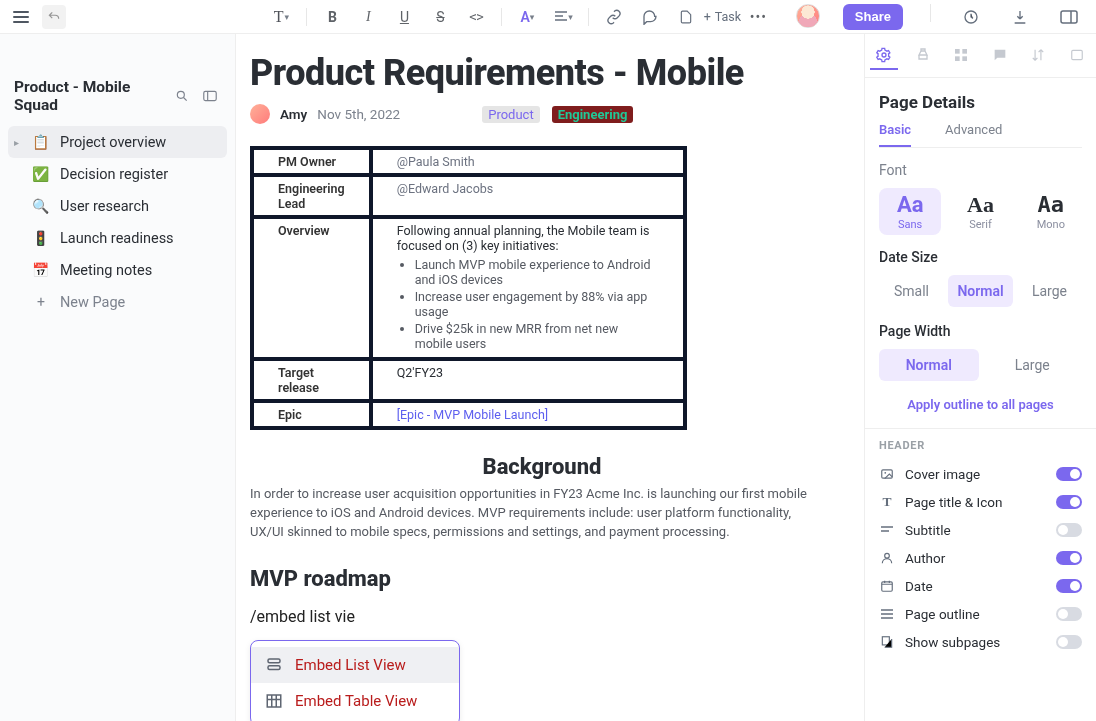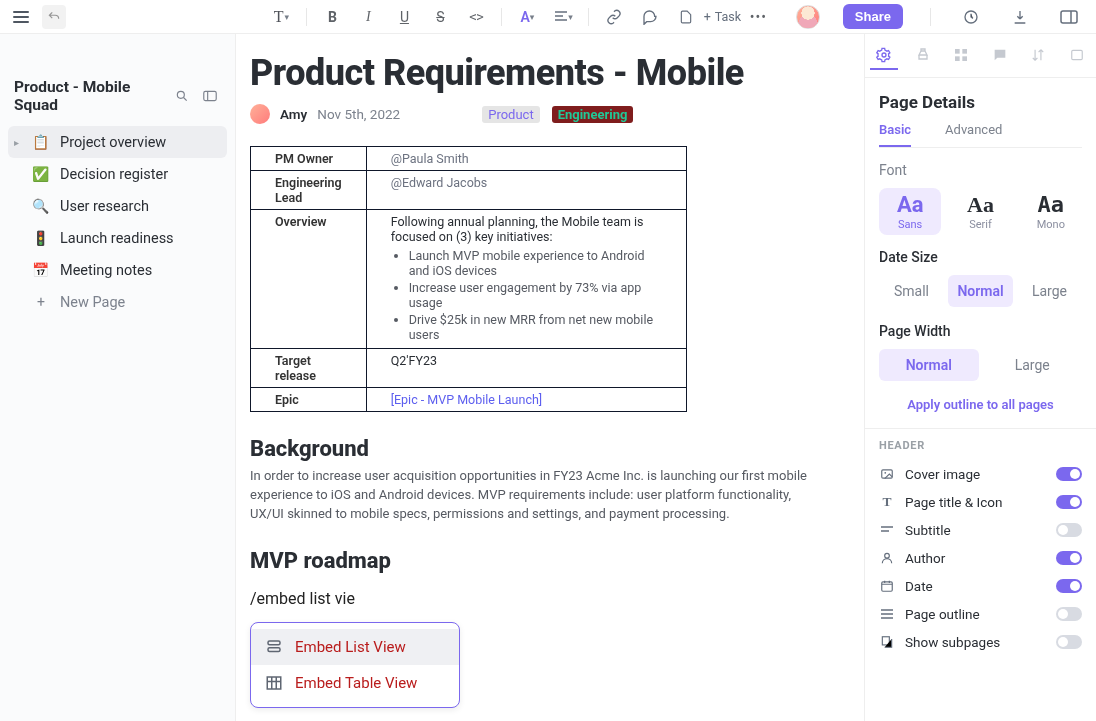--- a/index.html
+++ b/index.html
@@ -15,21 +15,21 @@
   
   .topbar {
     display: flex;
     align-items: center;
     height: 34px;
     border-bottom: 1px solid #eee;
     padding: 0 8px;
   }
   .tb-left { display:flex; align-items:center; gap:8px; width:236px;}
   .tb-center { flex:1; display:flex; align-items:center; justify-content:center; gap:8px;}
-  .tb-right { display:flex; align-items:center; gap:23px; padding-right:6px;}
+  .tb-right { display:flex; gap:23px; padding-right:6px;}
   .icon-btn { width:26px; height:26px; display:flex; align-items:center; justify-content:center; border-radius:4px; cursor:pointer; color:#5f6368;}
   .hamburger { width:16px; height:12px; display:flex; flex-direction:column; justify-content:space-between;}
   .hamburger span { display:block; height:2px; background:#4f5762; border-radius:1px;}
   .undo-box { width:24px; height:24px; border-radius:4px; background:#f2f2f2; display:flex; align-items:center; justify-content:center; color:#969696;}
   .tb-sep { width:1px; height:18px; background:#e7e7e7; margin:0 4px;}
   .share-btn { background:#7b68ee; color:#fff; font-size:13px; font-weight:600; border:none; padding:5px 12px; border-radius:6px; cursor:pointer;}
   .avatar-sm { width:24px; height:24px; border-radius:50%; background:linear-gradient(135deg,#ffb199,#ff7b7b); position:relative; overflow:hidden; border:1px solid #ddd;}
   .avatar-sm::after{content:"";position:absolute;inset:0;background:radial-gradient(circle at 50% 32%,#fce8d5 0 35%,transparent 36%),radial-gradient(circle at 50% 85%,#f0a8b8 0 45%,transparent 46%);}
   .toolbar-letter { font-family:"Times New Roman",serif; font-size:16px; color:#50535a;}
   .tc-group{display:flex;align-items:center;gap:10px;}
@@ -50,27 +50,27 @@
   .main { flex:1; padding:18px 30px 0 14px; overflow:auto;}
   .doc-title{font-size:36px; font-weight:800; letter-spacing:-0.5px; margin-bottom:10px;}
   .meta-row{display:flex;align-items:center; gap:10px; margin-bottom:22px; font-size:13.5px;}
   .author-av{width:20px;height:20px;border-radius:50%;background:linear-gradient(135deg,#ffb199,#ff7b7b);}
   .author-name{font-weight:600;}
   .meta-date{color:#7c828d;}
   .tag{padding:1px 6px; border-radius:3px; font-size:13px; margin-left:2px;}
   .tag.product{background:#e5e5e5; color:#7b68ee;}
   .tag.eng{background:#7f1d1d; color:#20c997;font-weight:bold;}
   table.meta-table{border-collapse:collapse; width:437px; font-size:12.5px; margin-bottom:24px;}
-  table.meta-table td{border:1px solid #0f172a; padding:4px 24px; vertical-align:top;}
+  table.meta-table td{border:4px solid #0f172a; padding:4px 24px; vertical-align:top;}
   table.meta-table td.k{font-weight:600; width:96px; color:#333;}
   .mention{color:#6c7280;}
   .ov-list{margin:4px 0 2px 18px; padding:0;}
   .ov-list li{margin-bottom:2px; color:#565a62;}
   .epic-link{color:#5d5fef;}
-  h2.section{font-size:22px; font-weight:800; margin:4px 0 6px;}
+  h2.section{font-size:22px; font-weight:800; margin:4px 0 6px;text-align:center;}
   .bg-para{font-size:13px; color:#565a62; line-height:1.45; margin-bottom:24px; max-width:560px;}
   h2.roadmap{font-size:22px; font-weight:800; margin:0 0 16px;}
   .slash-text{font-size:16px; color:#222; margin-bottom:14px;}
   .embed-popover{width:210px; border:1.5px solid #7b68ee; border-radius:8px; padding:6px 0; background:#fff; box-shadow:0 2px 6px rgba(0,0,0,.08);}
   .embed-item{display:flex;align-items:center; gap:12px; padding:9px 14px; cursor:pointer; font-size:15px; color:#b91c1c;}
   .embed-item.sel{background:#eff0f3;}
   .embed-ic{width:18px;height:18px;color:#5f6672;}
 
   
   .rightpanel{ width:232px; border-left:1px solid #eee; background:#fff; display:flex; flex-direction:column;}
@@ -286,21 +286,21 @@
       <tr>
             <td class="k">Engineering Lead</td>
             <td class="mention">@Edward Jacobs</td>
           </tr>
       <tr>
             <td class="k">Overview</td>
           <td>
             <span>Following annual planning, the Mobile team is focused on (3) key initiatives:</span>
             <ul class="ov-list" id="ov-list">
                 <li>Launch MVP mobile experience to Android and iOS devices</li>
-                <li>Increase user engagement by 73% via app usage</li>
+                <li>Increase user engagement by 88% via app usage</li>
                 <li>Drive $25k in new MRR from net new mobile users</li>
               </ul>
           </td>
           </tr>
       <tr>
             <td class="k">Target release</td>
             <td>Q2'FY23</td>
           </tr>
       <tr>
             <td class="k">Epic</td>

